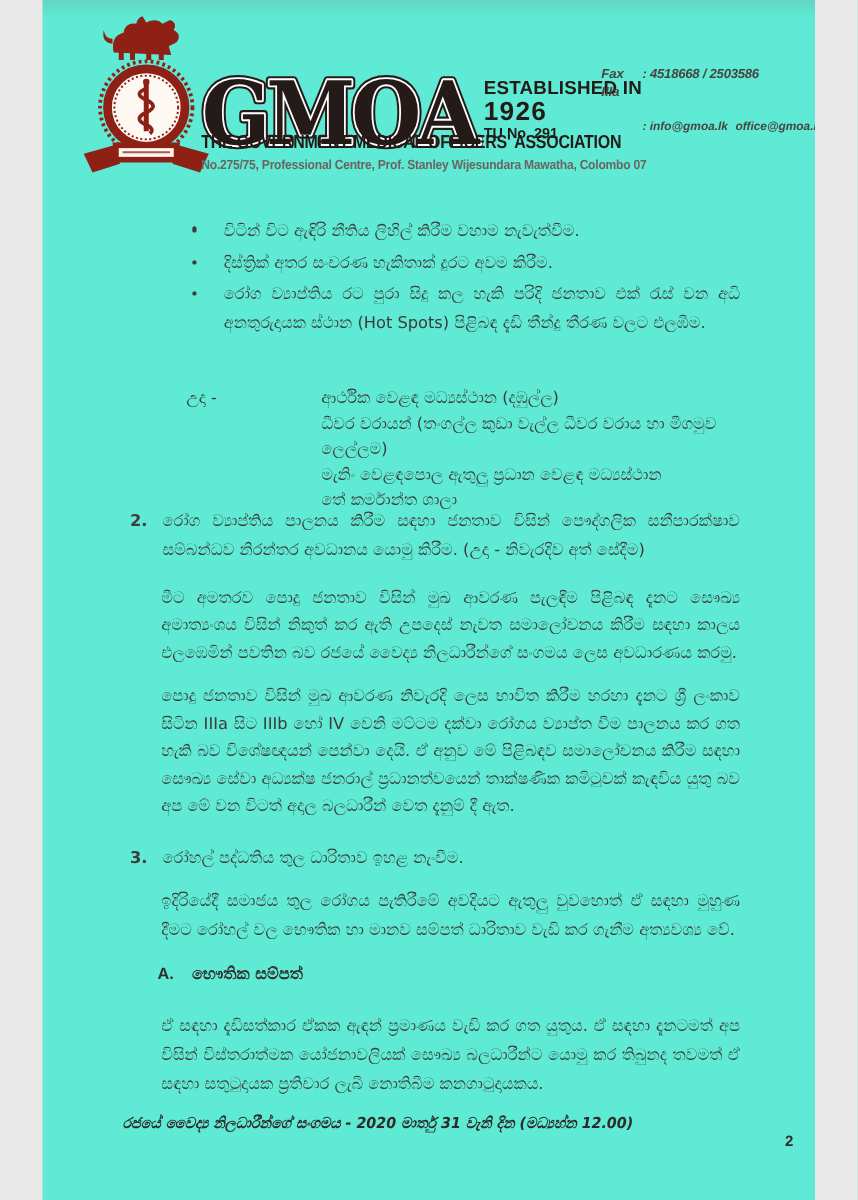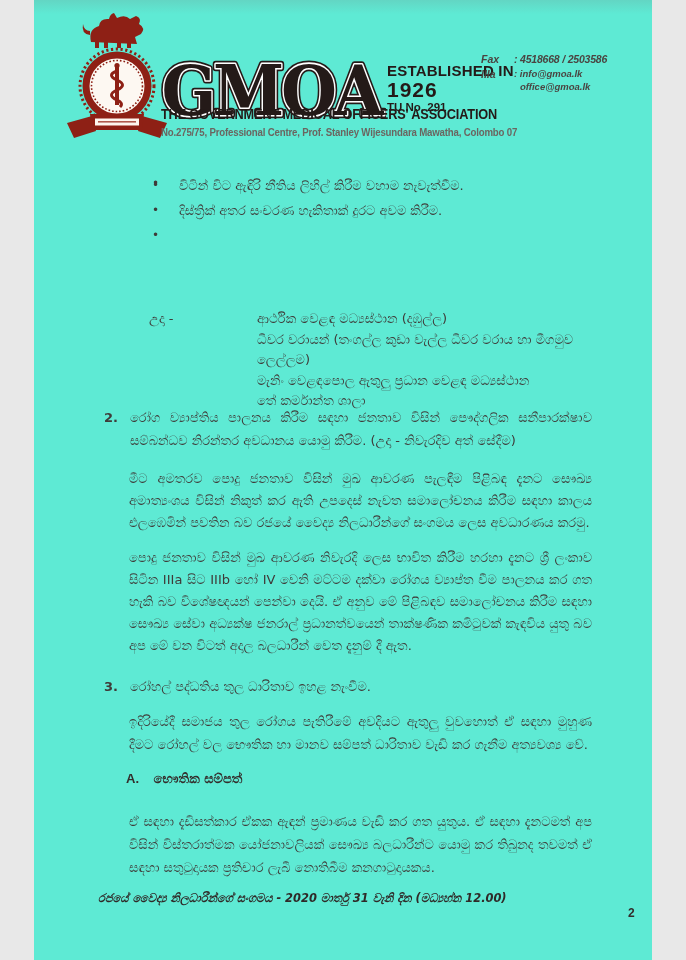--- a/index.html
+++ b/index.html
@@ -39,21 +39,21 @@
     font-size:10.5px; font-weight:600; color:#6b6560; letter-spacing:-0.2px;
     transform:scaleX(0.92); transform-origin:left center;
     font-family:"Liberation Sans",sans-serif;
   }
   .contact { position:absolute; left:447px; top:52px; width:232px;
     font-family:"Liberation Sans",sans-serif; font-style:italic; color:#4a4441; }
   .c-row { display:flex; line-height:15px; }
   .c-label { width:33px; font-size:10.5px; font-weight:bold; flex:0 0 33px; }
   .c-value { font-size:10.5px; font-weight:bold; letter-spacing:-0.2px; }
   .c-value.small { font-size:9.5px; }
-  .c-email-stack { display:flex; flex-direction:column; font-size:9.5px; font-weight:bold; }
+  .c-email-stack { display:flex; flex-direction:row; font-size:9.5px; font-weight:bold;margin-top:28px; }
   .c-email-stack span { line-height:13px; }
   .c-email-stack span:last-child { padding-left:6px; }
   
   .blk { position:absolute; right:60px; text-align:justify; font-size:13px; line-height:23px; }
   .bullets { left:118px; top:172px; list-style:none; }
   .bullets li { position:relative; padding-left:27px; margin-bottom:2px; }
   .b-marker { position:absolute; left:0; top:0; font-size:12px; }
   .example { position:absolute; left:115px; top:309px; right:60px; display:flex; }
   .ex-label { flex:0 0 68px; font-size:13px; line-height:20px; }
   .ex-items { display:flex; flex-direction:column;margin-left:40px; }
@@ -151,20 +151,21 @@
     <li>
       <span class="b-marker">•</span>
       <span>විටින් විට ඇඳිරි නීතිය ලිහිල් කිරීම වහාම නැවැත්වීම.</span>
     </li>
     <li>
       <span class="b-marker">•</span>
       <span>දිස්ත්‍රික් අතර සංචරණ හැකිතාක් දුරට අවම කිරීම.</span>
     </li>
     <li>
       <span class="b-marker">•</span>
+      <span>රෝග ව්‍යාප්තිය රට පුරා සිදු කල හැකි පරිදි ජනතාව එක් රැස් වන අධි අනතුරුදායක ස්ථාන (Hot Spots) පිළිබඳ දැඩි තීන්දු තීරණ වලට එලඹීම.</span>
     </li>
   </ul>
 
   <div class="example">
     <span class="ex-label">උදා -</span>
     <span class="ex-items">
       <span>ආර්ථික වෙළඳ මධ්‍යස්ථාන (දඹුල්ල)</span>
       <span>ධීවර වරායන් (තංගල්ල කුඩා වැල්ල ධීවර වරාය හා මීගමුව ලෙල්ලම)</span>
       <span>මැනිං වෙළඳපොල ඇතුලු ප්‍රධාන වෙළඳ මධ්‍යස්ථාන</span>
       <span>තේ කර්මාන්ත ශාලා</span>

